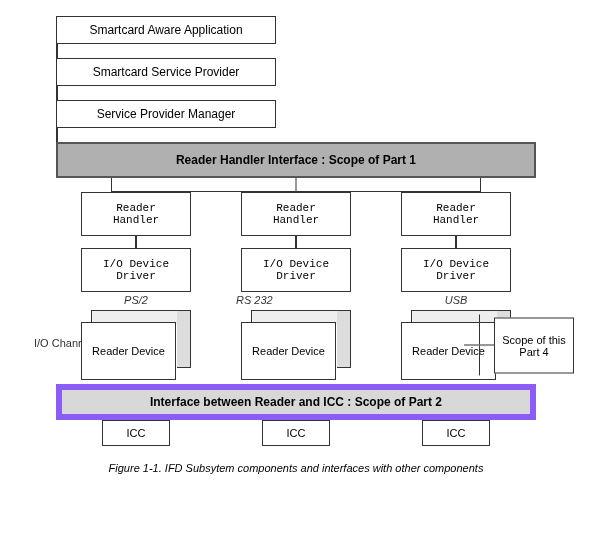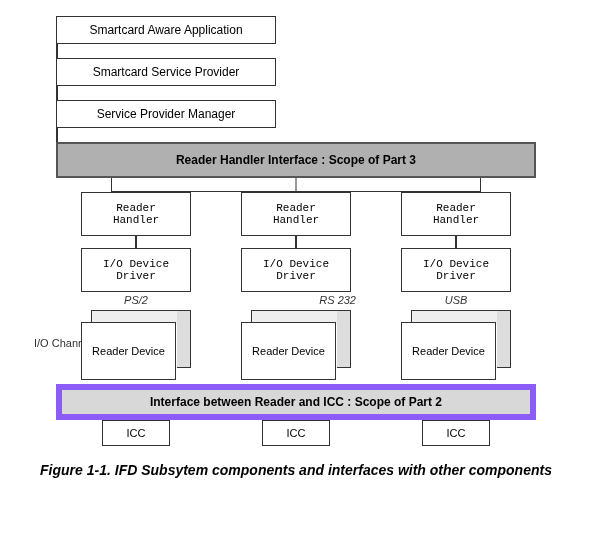--- a/index.html
+++ b/index.html
@@ -118,24 +118,23 @@
       height: 58px;
       border: 1px solid #333;
       border-left: none;
       background: #ddd;
       z-index: 1;
     }
 
     
     .fig-label {
       margin-top: 16px;
-      font-size: 14px;
+      font-size: 11px;
       font-style: italic;
       text-align: center;
-      font-weight: bold;
     }
 
     .icc-box {
       width: 68px;
       min-height: 26px;
       font-size: 11px;
     }
 
     .label-text {
       font-style: italic;
@@ -158,21 +157,21 @@
       <span>Smartcard Service Provider</span>
     </div>
     <div class="connector-v"></div>
 
     <div class="box top-box">
       <span>Service Provider Manager</span>
     </div>
     <div class="connector-v"></div>
 
     <div class="box wide-bar box-gray">
-      <span>Reader Handler Interface : Scope of Part 3</span>
+      <span>Reader Handler Interface : Scope of Part 1</span>
     </div>
   </div>
 
   <div style="width:480px;position:relative;height:14px;">
     <div style="position:absolute;top:0;left:55px;right:55px;height:14px;border-left:1px solid #333;border-right:1px solid #333;border-bottom:0;"></div>
     <div style="position:absolute;top:13px;left:55px;right:55px;height:1px;background:#333;"></div>
 
     <div style="position:absolute;top:0;left:calc(55px + 0*(370px/2));width:1px;height:14px;background:#333;left:55px;"></div>
     <div style="position:absolute;top:0;width:1px;height:14px;background:#333;left:50%;transform:translateX(-50%);"></div>
     <div style="position:absolute;top:0;right:55px;width:1px;height:14px;background:#333;"></div>
@@ -209,34 +208,47 @@
         <span>I/O Device Driver</span>
       </div>
     </div>
 
   </div>
 
   <div style="display:flex;flex-direction:row;justify-content:space-around;width:480px;margin-top:2px;">
     <div style="width:120px;display:flex;justify-content:center;">
       <span class="label-text">PS/2</span>
     </div>
-    <div style="width:120px;display:flex;justify-content:flex-end;">
+    <div style="width:120px;display:flex;justify-content:flex-start;">
       <span class="label-text">RS 232</span>
     </div>
     <div style="width:120px;display:flex;justify-content:center;">
       <span class="label-text">USB</span>
     </div>
   </div>
 
   <div style="position:relative;width:560px;display:flex;flex-direction:column;align-items:center;margin-top:4px;">
 
     <div style="position:absolute;left:18px;top:50%;transform:translateY(-70%);font-size:11px;color:#333;white-space:nowrap;">
       <span>I/O Channel</span>
     </div>
 
+    <div style="position:absolute;right:2px;top:50%;transform:translateY(-50%);z-index:10;">
+
+      <div style="display:flex;align-items:center;">
+        <div style="display:flex;flex-direction:column;align-items:center;">
+          <div style="width:1px;height:30px;background:#333;margin-left:0px;"></div>
+          <div style="width:30px;height:1px;background:#333;"></div>
+          <div style="width:1px;height:30px;background:#333;"></div>
+        </div>
+        <div style="border:1px solid #333;background:#fff;width:80px;min-height:56px;padding:4px;font-size:11px;text-align:center;display:flex;align-items:center;justify-content:center;">
+          <span>Scope of this Part 4</span>
+        </div>
+      </div>
+    </div>
 
     <div style="display:flex;flex-direction:row;justify-content:space-around;width:480px;">
 
       <div style="display:flex;flex-direction:column;align-items:center;">
         <div class="reader-device-3d">
           <div class="rd-top"></div>
           <div class="rd-side"></div>
           <div class="rd-front">
             <span>Reader Device</span>
           </div>

